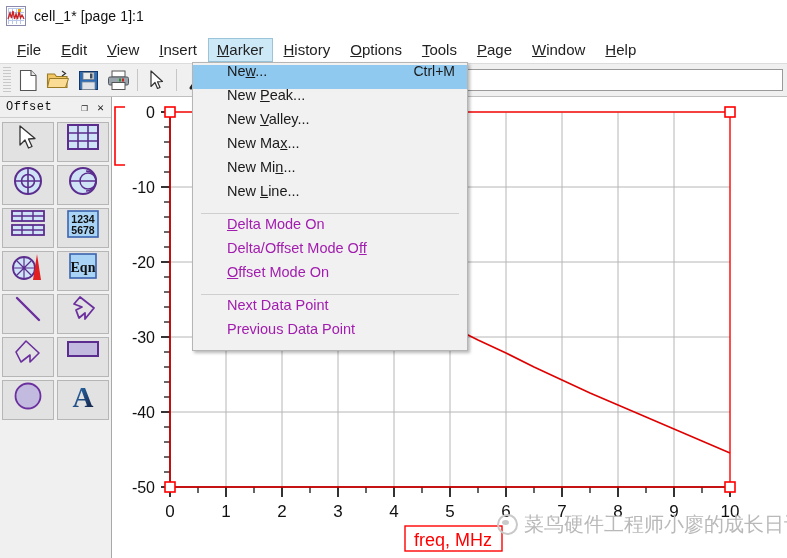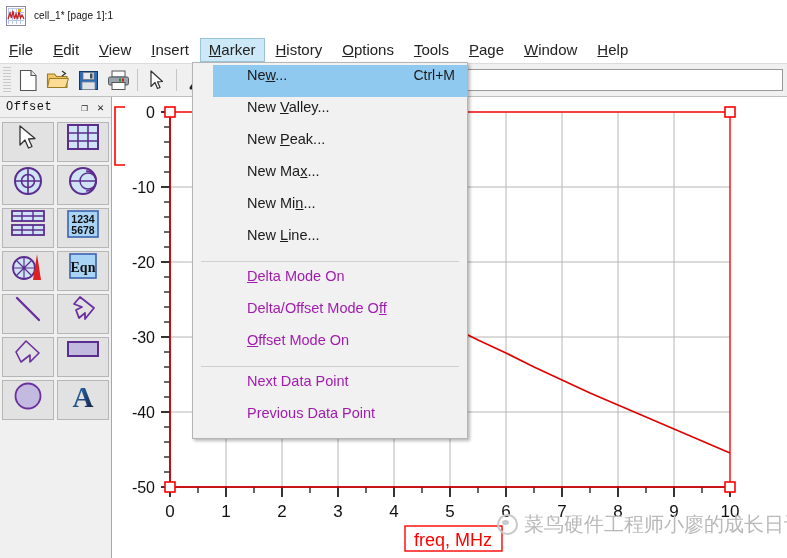--- a/index.html
+++ b/index.html
@@ -22,26 +22,26 @@
     width:20px;height:20px;margin-right:8px;position:relative;flex:none;
     border:1px solid #8a8ab0;background:#ffffff;box-sizing:border-box;
   }
   .app-icon .grid{
     position:absolute;inset:1px;
     background:
       repeating-linear-gradient(to right,#b9c7e8 0 1px,transparent 1px 4px),
       repeating-linear-gradient(to bottom,#b9c7e8 0 1px,transparent 1px 4px);
   }
   .app-icon svg{position:absolute;inset:0;}
-  .title-text{font-size:10px;color:#111;letter-spacing:.1px;}
+  .title-text{font-size:14px;color:#111;letter-spacing:.1px;}
 
   
   .menubar{
     position:absolute;left:0;top:36px;width:787px;height:27px;
-    background:#ffffff;display:flex;align-items:center;padding-left:0;
+    background:#ffffff;display:flex;align-items:center;padding-left:8px;
     box-sizing:border-box;
   }
   .menu-item{
     font-size:15px;color:#222;padding:3px 9px 4px 9px;margin-right:2px;
     white-space:nowrap;cursor:default;
   }
   .menu-item u{text-decoration:underline;}
   .menu-item.active{
     background:#cde8f6;border:1px solid #9bc4d8;padding:2px 8px 3px 8px;
   }
@@ -93,22 +93,22 @@
   .plot-svg{position:absolute;left:0;top:0;}
 
   
   .dropdown{
     position:absolute;left:192px;top:62px;width:276px;
     background:#f1f1f1;border:1px solid #b5b5b5;
     box-shadow:2px 2px 3px rgba(0,0,0,.28);
     padding:2px 0 3px 0;box-sizing:border-box;z-index:40;
   }
   .dd-row{
-    height:32px;display:flex;align-items:center;padding:0 12px 12px 34px;
-    font-size:14.5px;color:#1a1a1a;white-space:nowrap;box-sizing:border-box;margin-left:20px;
+    height:24px;display:flex;align-items:center;padding:0 12px 12px 34px;
+    font-size:14.5px;color:#1a1a1a;white-space:nowrap;box-sizing:border-box;
   }
   .dd-row .lbl{flex:1;}
   .dd-row .accel{color:#1a1a1a;font-size:14px;padding-left:20px;}
   .dd-row.sel{background:#8fc9ef;}
   .dd-row.disabled{color:#7d7d7d;}
   .dd-row.disabled .lbl{color:#a21caf;}
   .dd-sep{height:1px;background:#cfcfcf;margin:4px 8px;}
   .dd-row u{text-decoration:underline;}
 
   
@@ -477,24 +477,24 @@
     <span>菜鸟硬件工程师小廖的成长日记</span>
   </div>
 
   <div class="dropdown">
 
     <div class="dd-row sel">
       <span class="lbl">Ne<u>w</u>...</span>
       <span class="accel">Ctrl+M</span>
     </div>
     <div class="dd-row">
+      <span class="lbl">New <u>P</u>eak...</span>
+    </div>
+    <div class="dd-row">
       <span class="lbl">New <u>V</u>alley...</span>
-    </div>
-    <div class="dd-row">
-      <span class="lbl">New <u>P</u>eak...</span>
     </div>
     <div class="dd-row">
       <span class="lbl">New Ma<u>x</u>...</span>
     </div>
     <div class="dd-row">
       <span class="lbl">New Mi<u>n</u>...</span>
     </div>
     <div class="dd-row">
       <span class="lbl">New <u>L</u>ine...</span>
     </div>

